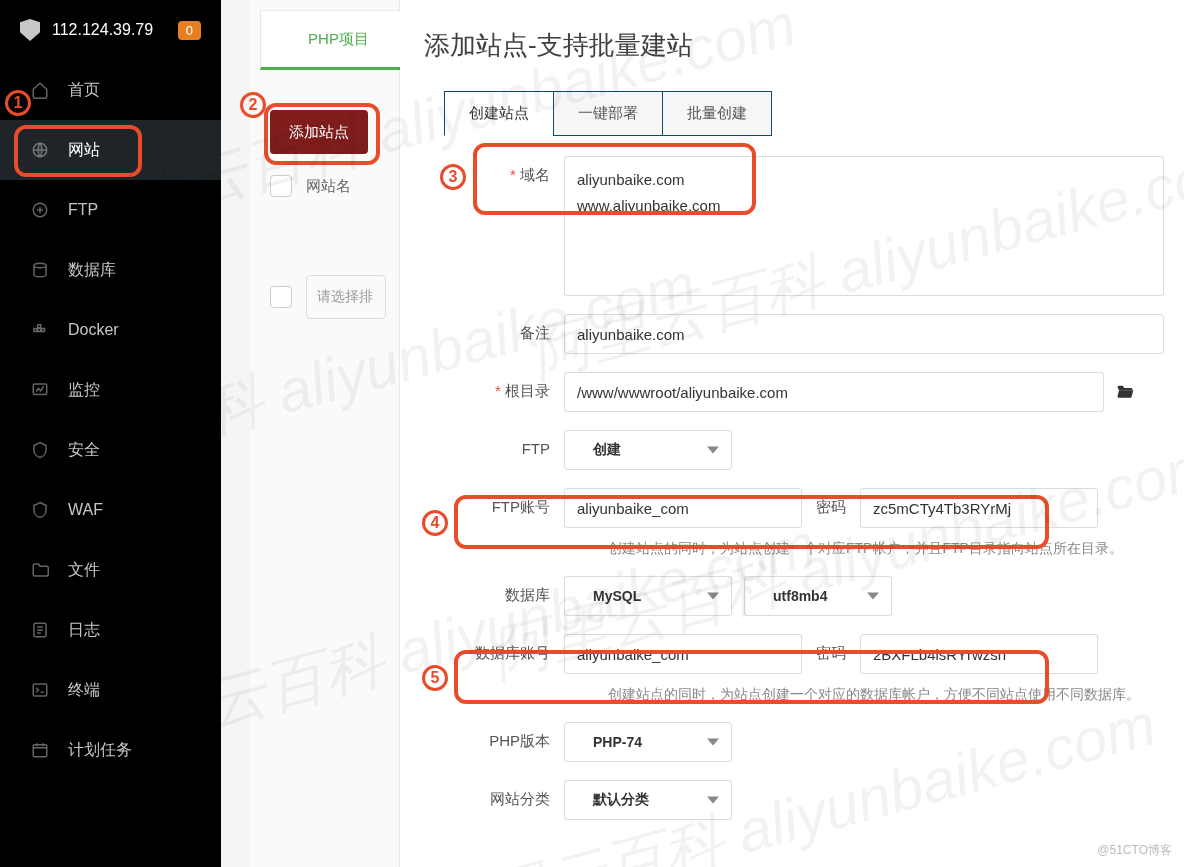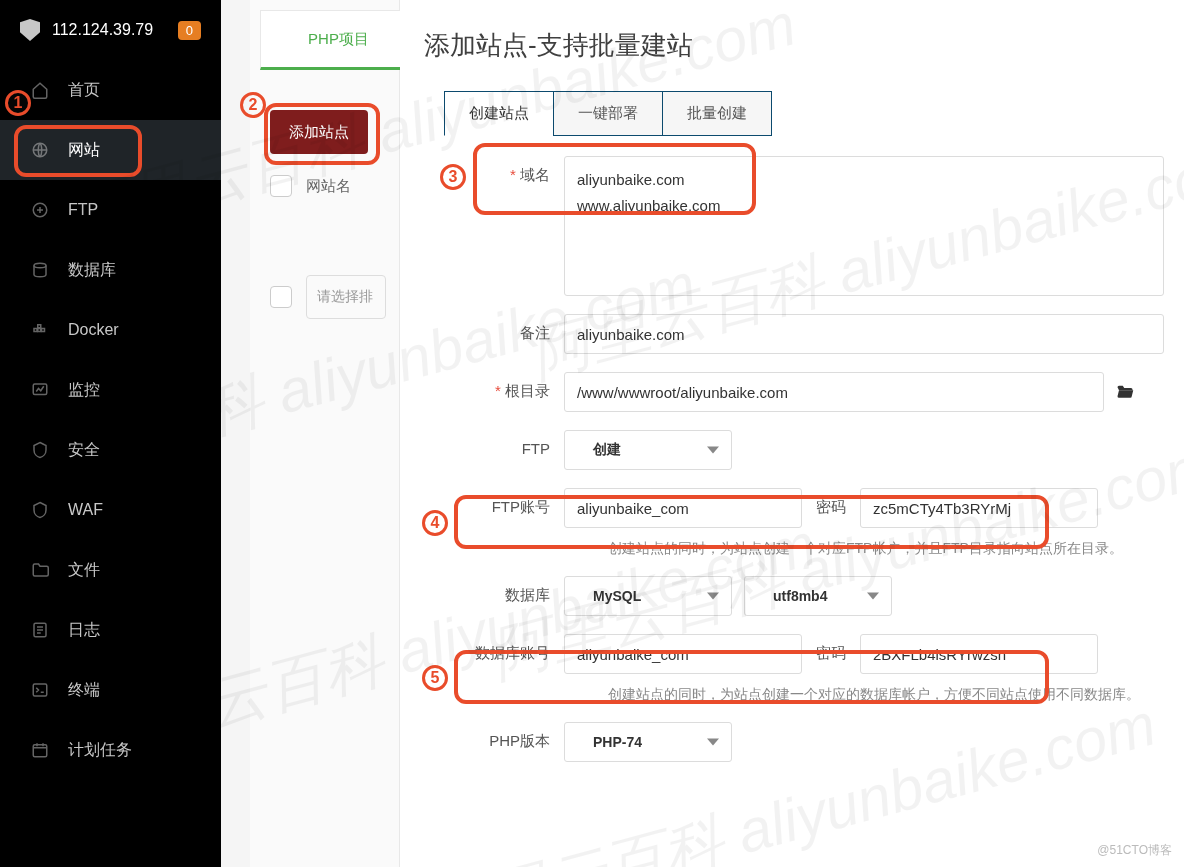--- a/index.html
+++ b/index.html
@@ -258,20 +258,27 @@
     <div class="hint">创建站点的同时，为站点创建一个对应的数据库帐户，方便不同站点使用不同数据库。</div>
 
     <div class="form-row">
       <div class="form-label">PHP版本</div>
       <div class="w-sel">
           <span>PHP-74</span>
           <span class="caret"></span>
         </div>
     </div>
 
+    <div class="form-row">
+      <div class="form-label">网站分类</div>
+      <div class="w-sel">
+          <span>默认分类</span>
+          <span class="caret"></span>
+        </div>
+    </div>
   </div>
 </div>
 
 <div class="ann-box" style="left:14px; top:125px; width:128px; height:52px;"></div>
 <div class="ann-num" style="left:5px; top:90px;">1</div>
 <div class="ann-box" style="left:264px; top:103px; width:116px; height:62px;"></div>
 <div class="ann-num" style="left:240px; top:92px;">2</div>
 <div class="ann-box" style="left:473px; top:143px; width:283px; height:72px;"></div>
 <div class="ann-num" style="left:440px; top:164px;">3</div>
 <div class="ann-box" style="left:454px; top:495px; width:595px; height:54px;"></div>

